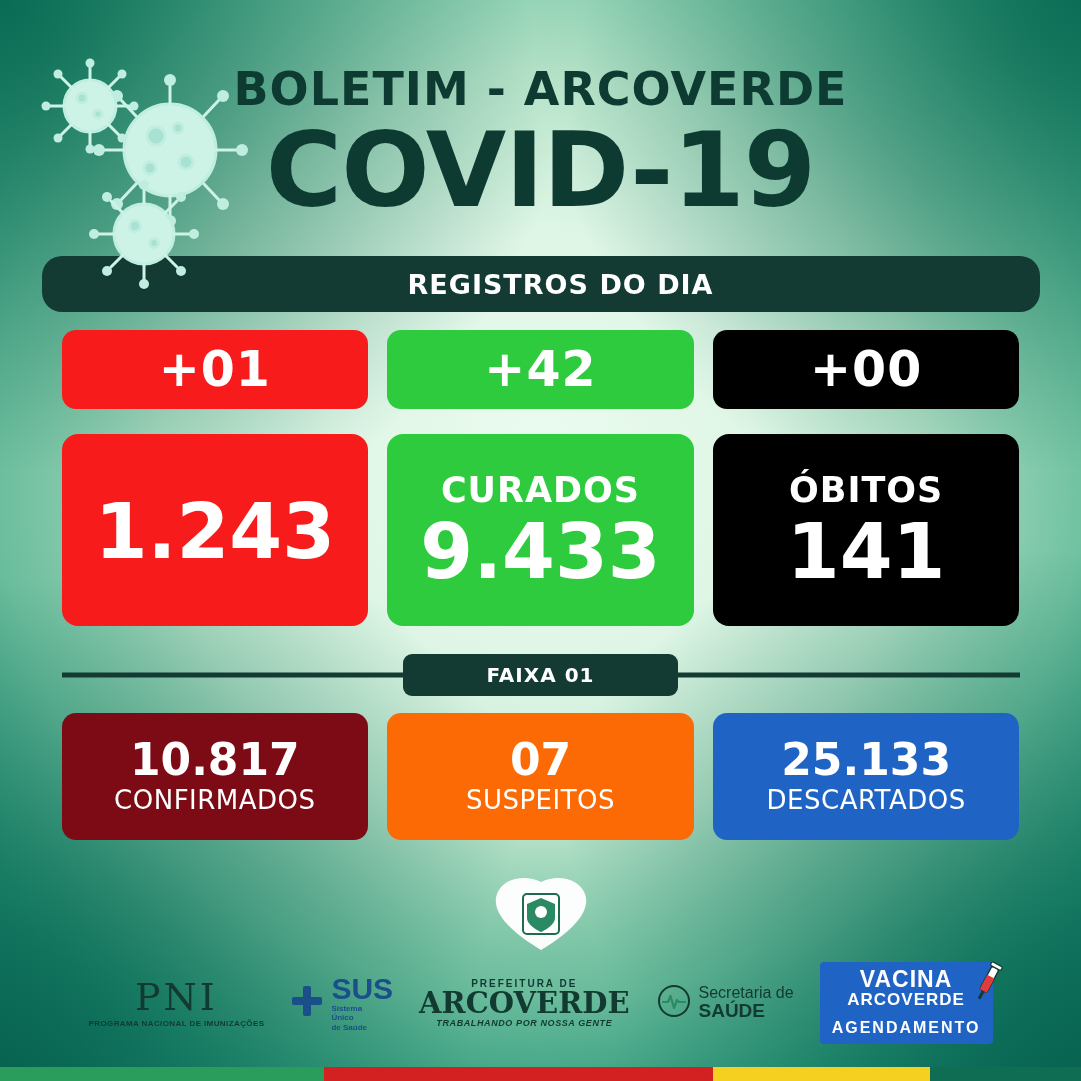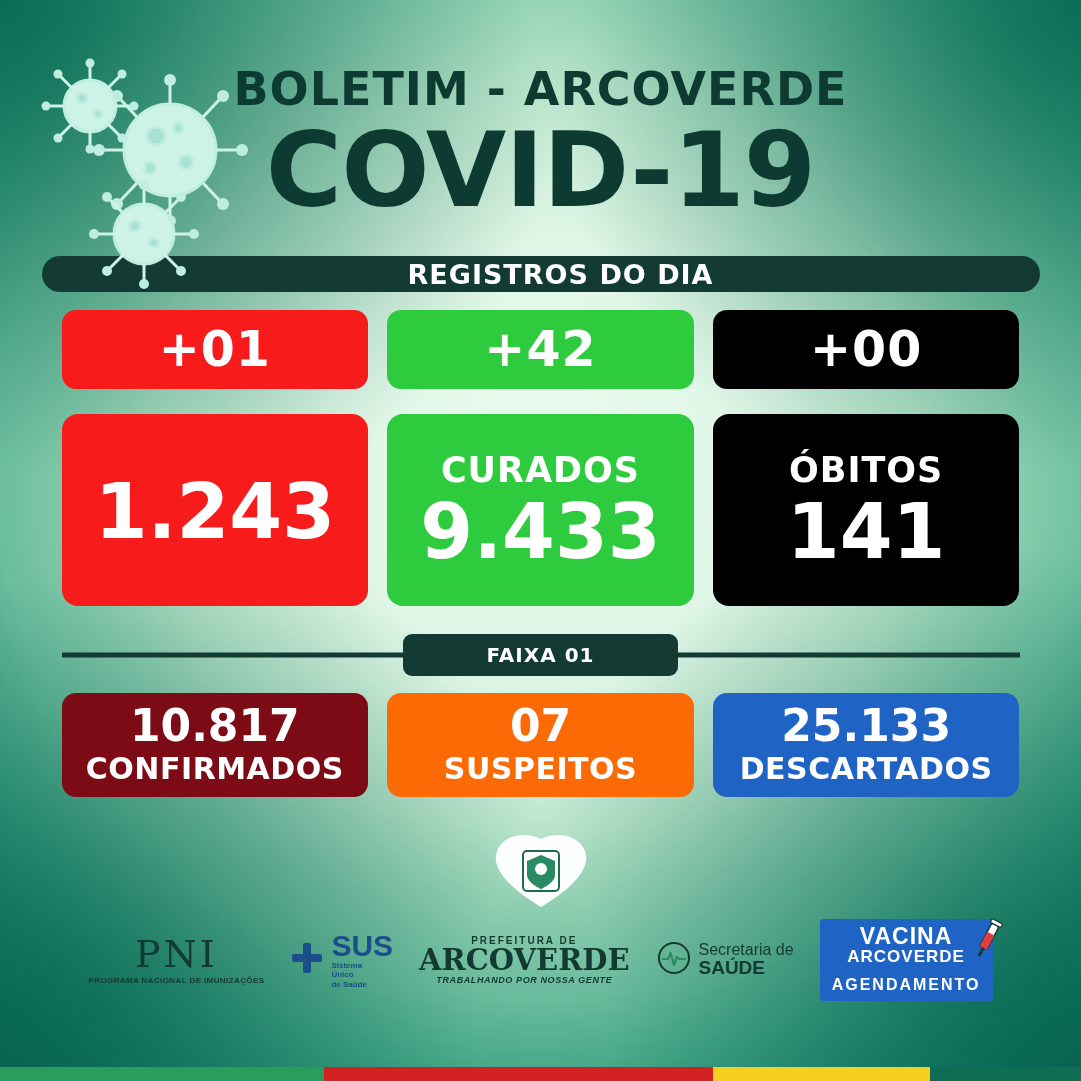--- a/index.html
+++ b/index.html
@@ -47,21 +47,21 @@
     font-size:104px;
     letter-spacing:-1px;
     color:#0d3a31;
     line-height:1;
     margin-top:6px;
   }
 
   
   .daybar{
     margin:34px auto 0;
-    width:958px;height:36px;
+    width:958px;height:56px;
     background:#133b33;
     border-radius:20px;
     display:flex;align-items:center;justify-content:center;
     gap:18px;
     padding-left:40px;
   }
   .daybar .label{
     color:#ffffff;font-weight:bold;font-size:27px;letter-spacing:1px;
     font-family:"DejaVu Sans", sans-serif;
   }
@@ -122,30 +122,30 @@
     padding:9px 84px;border-radius:9px;
   }
 
   
   .bottom{
     margin:17px auto 0;
     width:958px;
     display:grid;grid-template-columns:1fr 1fr 1fr;column-gap:19px;
   }
   .bbox{
-    height:104px;border-radius:14px;
+    height:127px;border-radius:14px;
     display:flex;flex-direction:column;align-items:center;justify-content:center;
     color:#fff;
   }
   .bbox .n{
     font-weight:bold;font-size:44px;line-height:1;
     font-family:"DejaVu Sans", sans-serif;
   }
   .bbox .t{
-    font-weight:bold;font-size:30px;letter-spacing:0.5px;margin-top:3px;
+    font-weight:normal;font-size:26px;letter-spacing:0.5px;margin-top:3px;
     font-family:"DejaVu Sans", sans-serif;
   }
   .maroon{background:#7d0b16;}
   .orange{background:#fc6a06;}
   .blue{background:#1f63c4;}
 
   
   .crest{margin:36px auto 0;width:120px;height:78px;position:relative;}
   .logos{
     margin:8px auto 0;width:960px;

